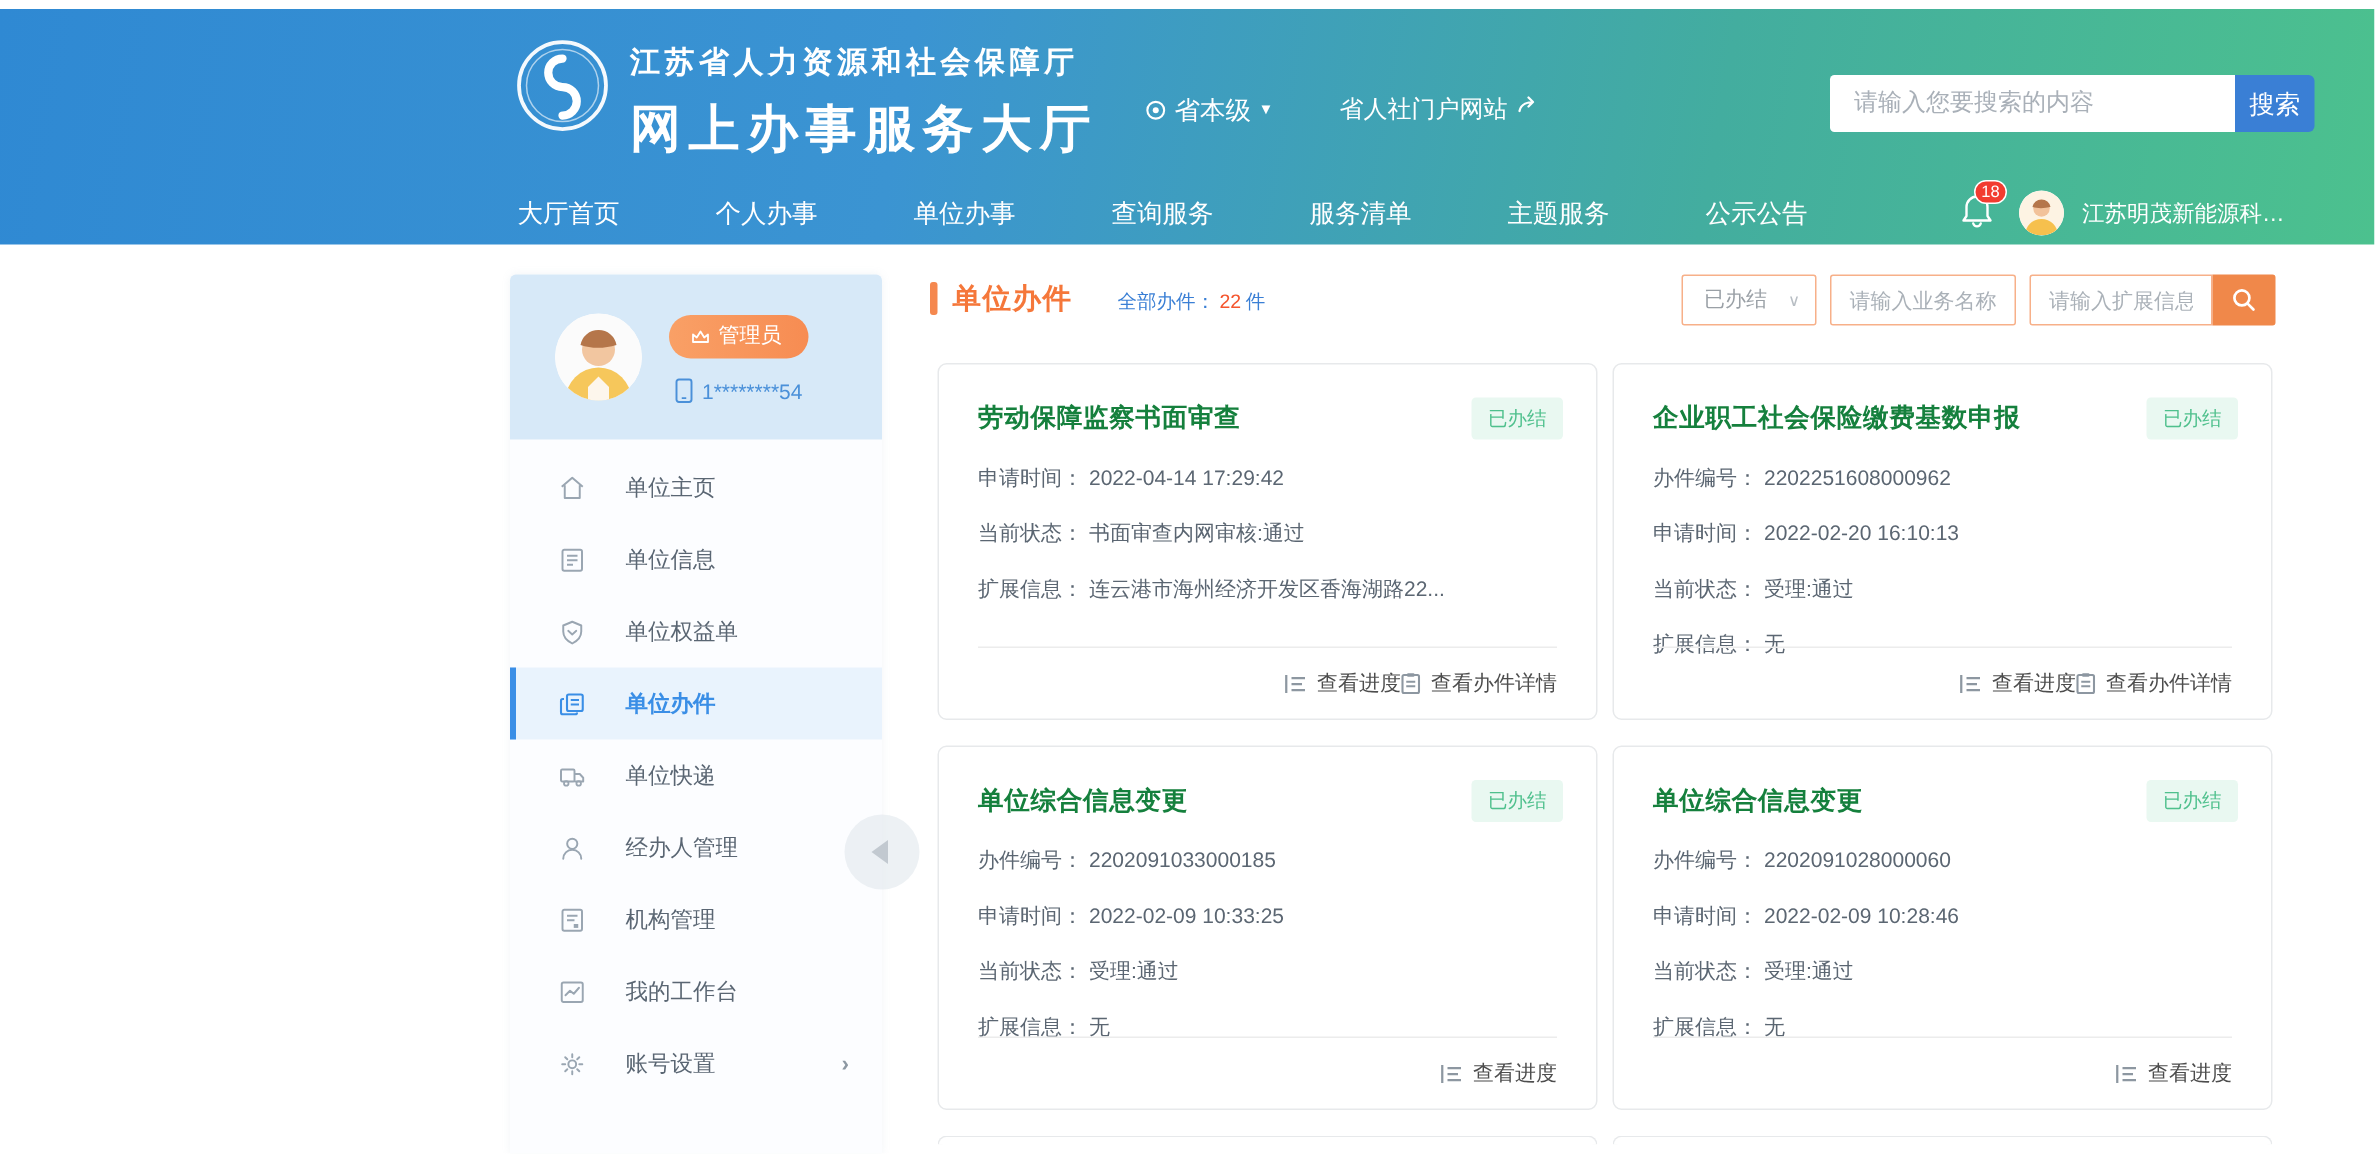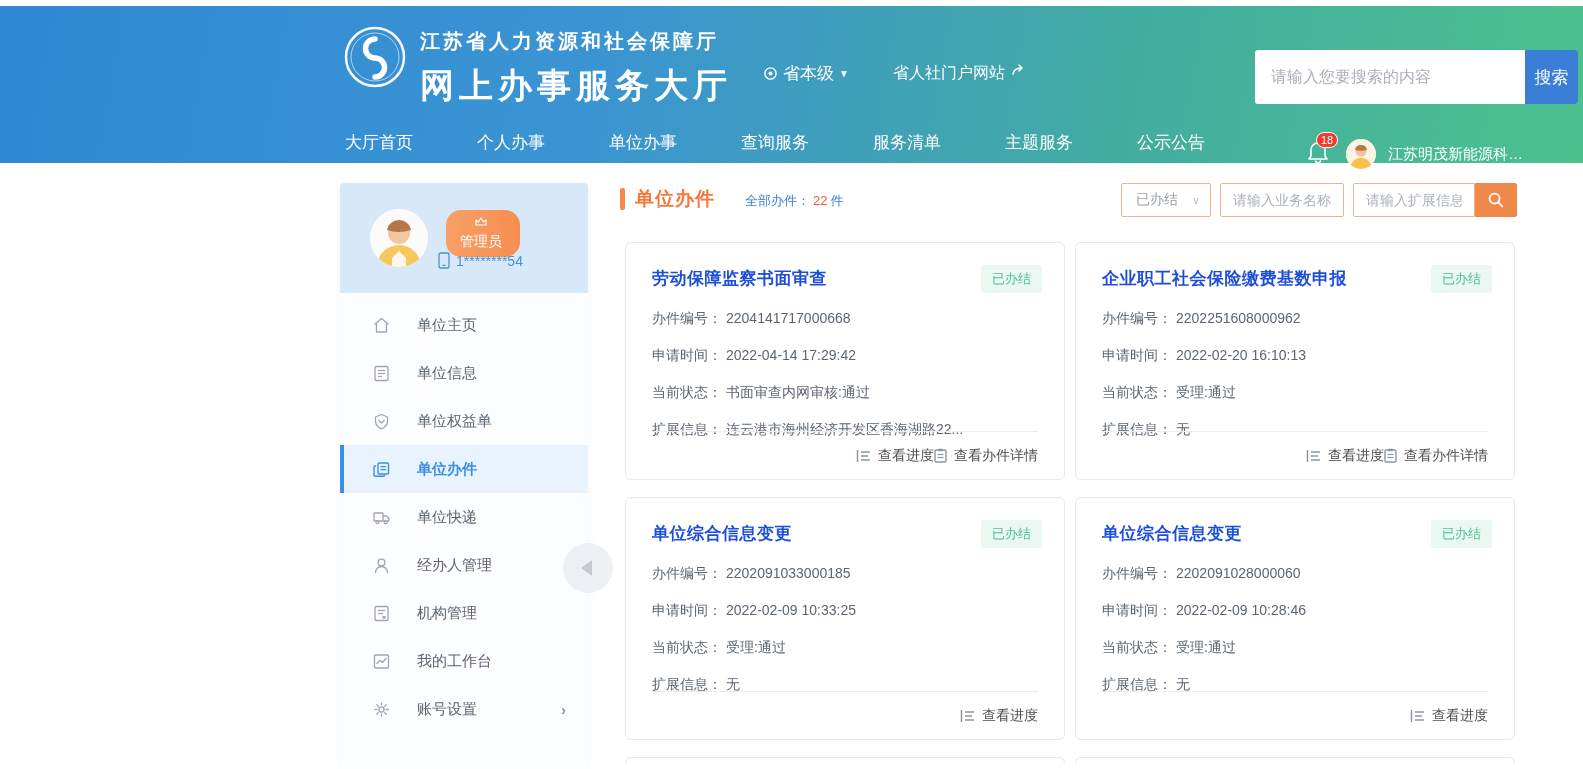--- a/index.html
+++ b/index.html
@@ -12,48 +12,48 @@
   .header { position:absolute; left:0; top:6px; width:1583px; height:157px;
             background:linear-gradient(100deg,#2f89d3 0%,#3b94d2 38%,#43ad9f 72%,#4cc18e 100%); }
   .brandrow { position:absolute; left:0; top:0; width:1583px; height:115px; }
   .logo { position:absolute; left:343px; top:19px; width:64px; height:64px; }
   .brand-titles { position:absolute; left:420px; top:22px; color:#fff; }
   .dept-title { font-size:20px; letter-spacing:3px; font-weight:bold; }
   .hall-title { font-size:34px; font-weight:bold; letter-spacing:5px; margin-top:8px; }
   .region { position:absolute; left:763px; top:56px; color:#fff; font-size:17px; display:flex; align-items:center; gap:5px; cursor:pointer; }
   .region .caret { font-size:10px; }
   .portal { position:absolute; left:893px; top:57px; color:#fff; font-size:16px; display:flex; align-items:flex-start; gap:6px; cursor:pointer; }
-  .searchbox { position:absolute; left:1255px; top:44px; width:323px; height:54px; display:flex; }
+  .searchbox { position:absolute; left:1220px; top:44px; width:323px; height:38px; display:flex; }
   .searchbox input { flex:1; border:none; outline:none; padding:0 16px; font-size:16px; color:#333;
                      border-radius:3px 0 0 3px; font-family:inherit; }
   .searchbox input::placeholder { color:#a9b0b8; }
   .search-btn { width:53px; background:#3a7fd5; color:#fff; font-size:17px; border:none;
                 border-radius:0 4px 4px 0; cursor:pointer; font-family:inherit; }
 
   .navrow { position:absolute; left:0; top:115px; width:1583px; height:42px; display:flex; align-items:center; }
   .nav-items { display:flex; margin-left:345px; gap:64px; }
   .nav-item { color:#fff; font-size:17px; cursor:pointer; white-space:nowrap; }
-  .nav-right { position:absolute; right:60px; top:0; height:42px; display:flex; align-items:center; gap:12px;margin-top:12px; }
+  .nav-right { position:absolute; right:60px; top:0; height:42px; display:flex; align-items:center; gap:12px; }
   .bell-wrap { position:relative; width:30px; height:30px; cursor:pointer; }
   .bell-badge { position:absolute; top:-7px; left:12px; min-width:22px; height:16px; background:#f23c30;
                 border:1px solid #fff; color:#fff; font-size:11px; border-radius:9px; display:flex;
                 align-items:center; justify-content:center; padding:0 3px; }
   .nav-avatar { width:30px; height:30px; border-radius:50%; background:#fff; overflow:hidden; cursor:pointer; }
   .company-name { color:#fff; font-size:15px; max-width:160px; white-space:nowrap; cursor:pointer; }
 
   
   .sidebar { position:absolute; left:340px; top:183px; width:248px; height:586px; background:#fcfdff;
              border-radius:4px 4px 0 0; box-shadow:0 0 6px rgba(150,170,190,.12); }
   .profile { height:110px; background:#d7e9f8; border-radius:4px 4px 0 0; position:relative; }
   .profile-avatar { position:absolute; left:30px; top:26px; width:58px; height:58px; border-radius:50%;
                     background:#fdfdfd; overflow:hidden; }
   .role-badge { position:absolute; left:106px; top:27px; background:linear-gradient(90deg,#f9a066,#f78c52);
                 color:#fff; font-size:14px; padding:5px 18px 6px 14px; border-radius:15px; display:flex;
-                align-items:center; gap:5px;flex-direction:column; }
-  .phone-row { position:absolute; left:98px; top:69px; color:#4a90d9; font-size:14px; display:flex;
+                align-items:center; gap:5px; }
+  .phone-row { position:absolute; left:110px; top:69px; color:#4a90d9; font-size:14px; display:flex;
                align-items:center; gap:6px; }
   .menu { padding-top:8px; }
   .menu-item { position:relative; height:48px; display:flex; align-items:center; padding-left:32px; gap:26px;
                color:#5a6673; font-size:15px; cursor:pointer; }
   .menu-item .mi-icon { width:19px; height:19px; color:#9aa6b2; flex:0 0 19px; }
   .menu-item.active { background:#e9f3fd; color:#3a8ee6; font-weight:bold; }
   .menu-item.active .mi-icon { color:#3a8ee6; }
   .menu-item.active::before { content:""; position:absolute; left:0; top:0; width:4px; height:48px; background:#3a8ee6; }
   .menu-chevron { position:absolute; right:22px; color:#8d98a3; font-size:15px; font-weight:bold; }
   .collapse-handle { position:absolute; left:563px; top:543px; width:50px; height:50px; border-radius:50%;
@@ -80,21 +80,21 @@
   .f-input::placeholder { color:#aab1b8; }
   .f-name { width:124px; margin-left:9px; }
   .f-ext { width:122px; margin-left:9px; border-radius:2px 0 0 2px; }
   .f-search-btn { width:42px; height:34px; background:#f0884a; border:1px solid #f0884a; border-radius:0 2px 2px 0;
                   display:flex; align-items:center; justify-content:center; cursor:pointer; }
 
   .cards { position:absolute; left:8px; top:64px; width:900px; display:flex; flex-wrap:wrap; column-gap:10px; row-gap:17px; }
   .card { width:440px; background:#fff; border:1px solid #e7e9eb; border-radius:6px; position:relative;
           padding:24px 26px 0 26px; height:238px; }
   .card.tall { height:243px; }
-  .card-title { font-size:17px; font-weight:bold; color:#1d4ed8; letter-spacing:.5px; }
+  .card-title { font-size:17px; font-weight:bold; color:#15803d; letter-spacing:.5px; }
   .card-badge { position:absolute; right:22px; top:22px; background:#e9f8f1; color:#4fc08d; font-size:13px;
                 padding:5px 11px; border-radius:3px; }
   .card-fields { margin-top:20px; }
   .card-field { font-size:14px; color:#5b6672; margin-bottom:19px; white-space:nowrap; overflow:hidden; }
   .card-field .fv { margin-left:4px; }
   .card-footer { position:absolute; left:26px; right:26px; bottom:0; height:48px; border-top:1px solid #ececec;
                  display:flex; align-items:center; justify-content:flex-end; }
   .card-action { display:flex; align-items:center; gap:7px; color:#4d4d4d; font-size:14px; cursor:pointer; }
   .card-action .act-icon { color:#8d97a1; }
   .card-partial { width:440px; height:6px; background:#fff; border:1px solid #e7e9eb; border-bottom:none;
@@ -327,21 +327,20 @@
         </span>
       </div>
     </div>
 
     <div class="cards">
 
       <div class="card">
         <div class="card-title">劳动保障监察书面审查</div>
         <div class="card-badge">已办结</div>
         <div class="card-fields">
-          <div class="card-field"><span>办件编号：</span><span class="fv">2204141717000668</span></div>
           <div class="card-field"><span>申请时间：</span><span class="fv">2022-04-14 17:29:42</span></div>
           <div class="card-field"><span>当前状态：</span><span class="fv">书面审查内网审核:通过</span></div>
           <div class="card-field"><span>扩展信息：</span><span class="fv">连云港市海州经济开发区香海湖路22...</span></div>
         </div>
         <div class="card-footer">
           <div class="card-action">
             <span class="act-icon">
                 <svg width="15" height="14" viewBox="0 0 15 14">
                   <line x1="1.5" y1="1" x2="1.5" y2="13" stroke="currentColor" stroke-width="1.5"></line>
                   <line x1="5" y1="3" x2="14" y2="3" stroke="currentColor" stroke-width="1.5"></line>

